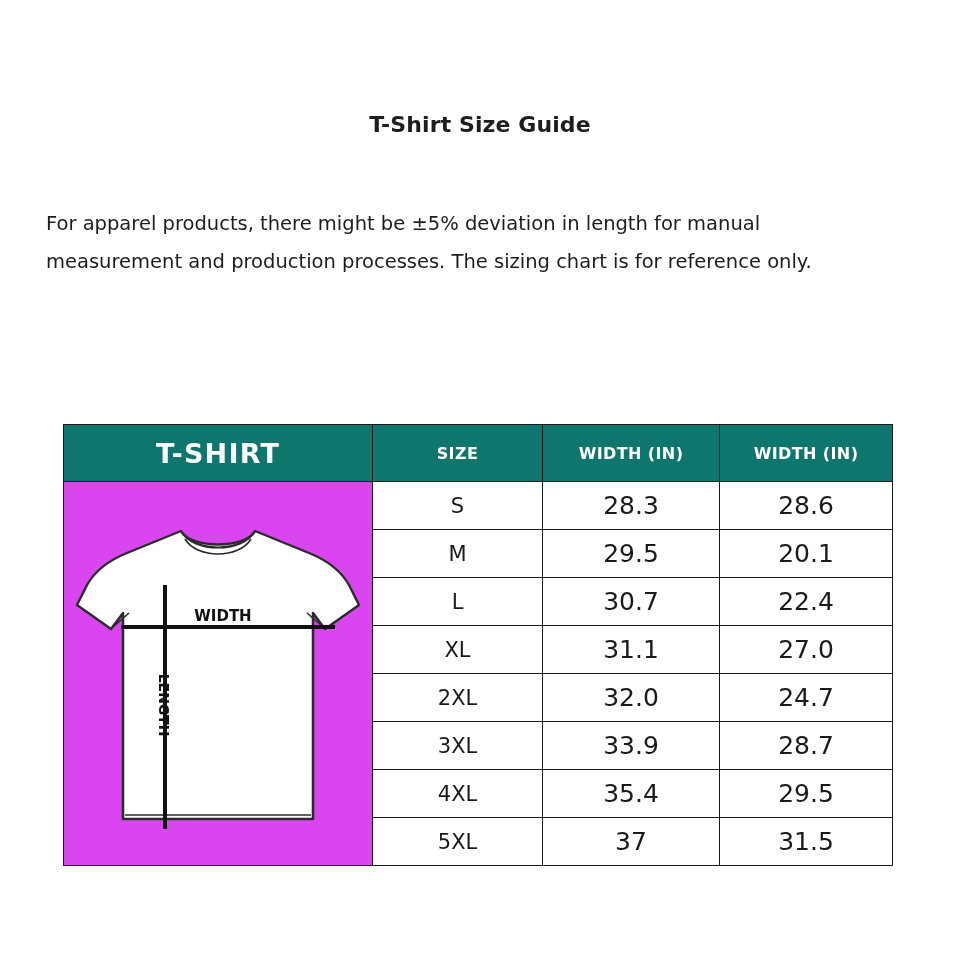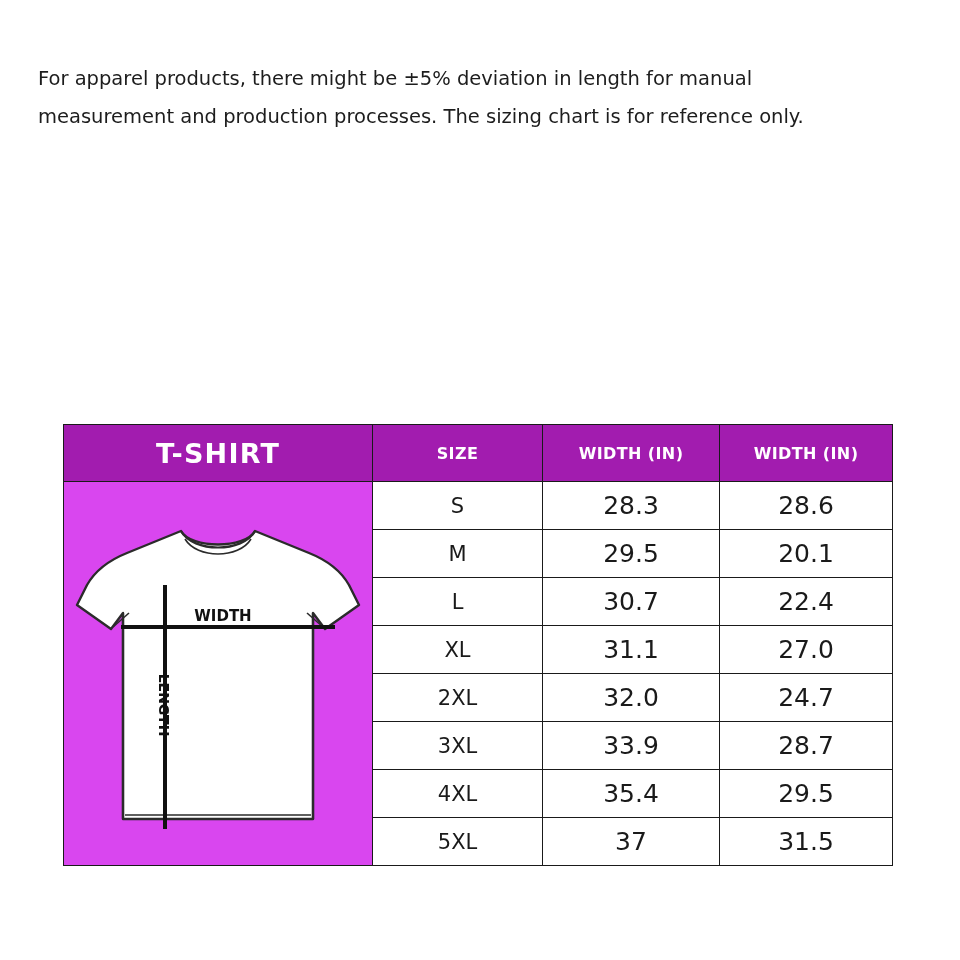--- a/index.html
+++ b/index.html
@@ -31,41 +31,41 @@
   }
   .intro {
     margin: 0;
     padding: 52px 62px 0 30px;
     font-size: 19.5px;
     line-height: 1.94;
     color: #1d1d1d;
     font-weight: 400;
   }
   .intro p {
-    margin: 8px;
+    margin: 16px;
   }
   .table-wrap {
     position: absolute;
     left: 63px;
     top: 424px;
     width: 830px;
   }
   table.size-table {
     border-collapse: collapse;
     width: 830px;
     table-layout: fixed;
   }
   table.size-table td, table.size-table th {
     border: 1px solid #1a1a1a;
     padding: 0;
     text-align: center;
     vertical-align: middle;
   }
   .hdr-red {
-    background: #a21caf;
+    background: #0f766e;
     color: #ffffff;
     height: 56px;
     font-weight: bold;
   }
   .hdr-brand {
     font-size: 27px;
     letter-spacing: 1.2px;
   }
   .hdr-cell {
     font-size: 16px;
@@ -92,20 +92,21 @@
   }
   .col-size { width: 170px; }
   .col-len { width: 177px; }
   .col-wid { width: 173px; }
 </style>
 </head>
 <body>
 
 <div class="page">
 
+  <h1 class="title">T-Shirt Size Guide</h1>
 
   <div class="intro">
     <p>For apparel products, there might be ±5% deviation in length for manual measurement and production processes. The sizing chart is for reference only.</p>
   </div>
 
   <div class="table-wrap">
     <table class="size-table">
       <colgroup>
         <col>
         <col class="col-size">

